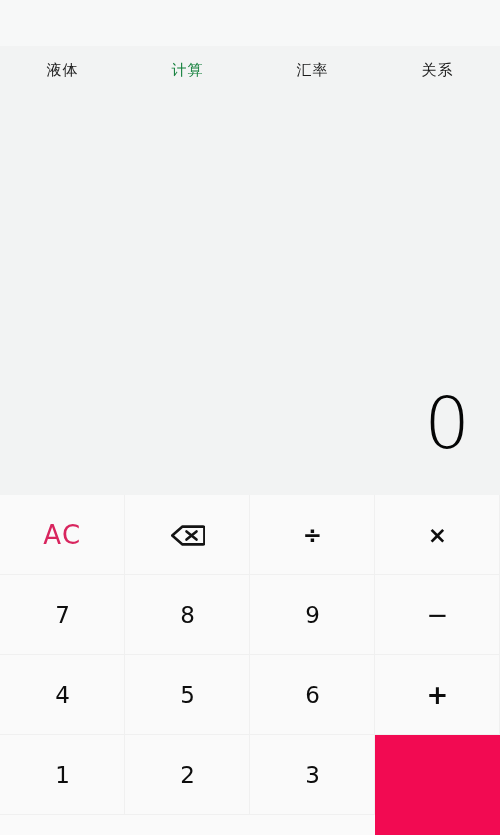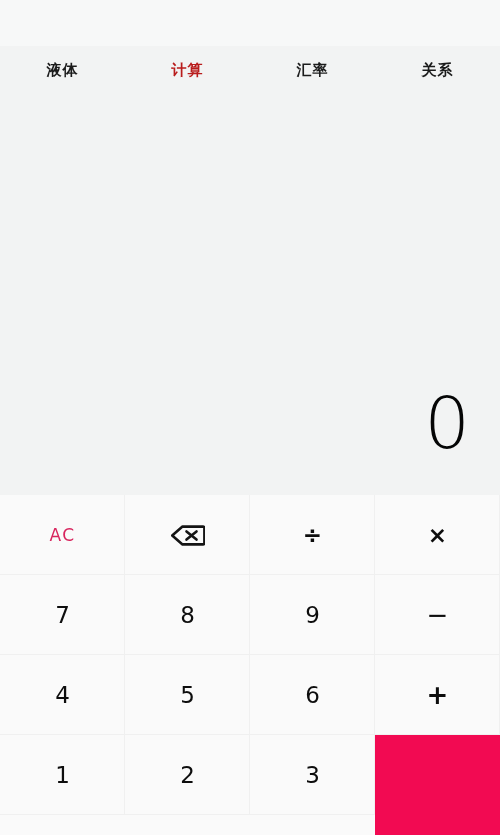--- a/index.html
+++ b/index.html
@@ -60,28 +60,28 @@
     width: 500px;
     height: 48px;
     background: #f2f3f3;
     display: flex;
     align-items: center;
   }
   .tab {
     flex: 1 1 0;
     text-align: center;
     font-size: 15px;
-    font-weight: 700;
+    font-weight: 400;
     color: #1b1b1b;
     cursor: pointer;
     user-select: none;
     letter-spacing: 1px;
   }
   .tab.active {
-    color: #b91c1c;
+    color: #15803d;
   }
 
   
   .display {
     position: absolute;
     left: 0; top: 94px;
     width: 500px;
     height: 401px;
     background: #f2f3f3;
     display: flex;
@@ -136,21 +136,21 @@
   .key.op.minus {
     font-size: 26px;
     font-weight: 400;
   }
   .key.op.plus {
     font-size: 26px;
     font-weight: 700;
   }
   .key.ac {
     color: #d8255e;
-    font-size: 17px;
+    font-size: 26px;
     letter-spacing: 1.5px;
   }
   .key.equals {
     grid-row: span 2;
     background: #f20a52;
     box-shadow: none;
     align-items: flex-end;
     justify-content: center;
     padding-bottom: 22px;
     box-sizing: border-box;

